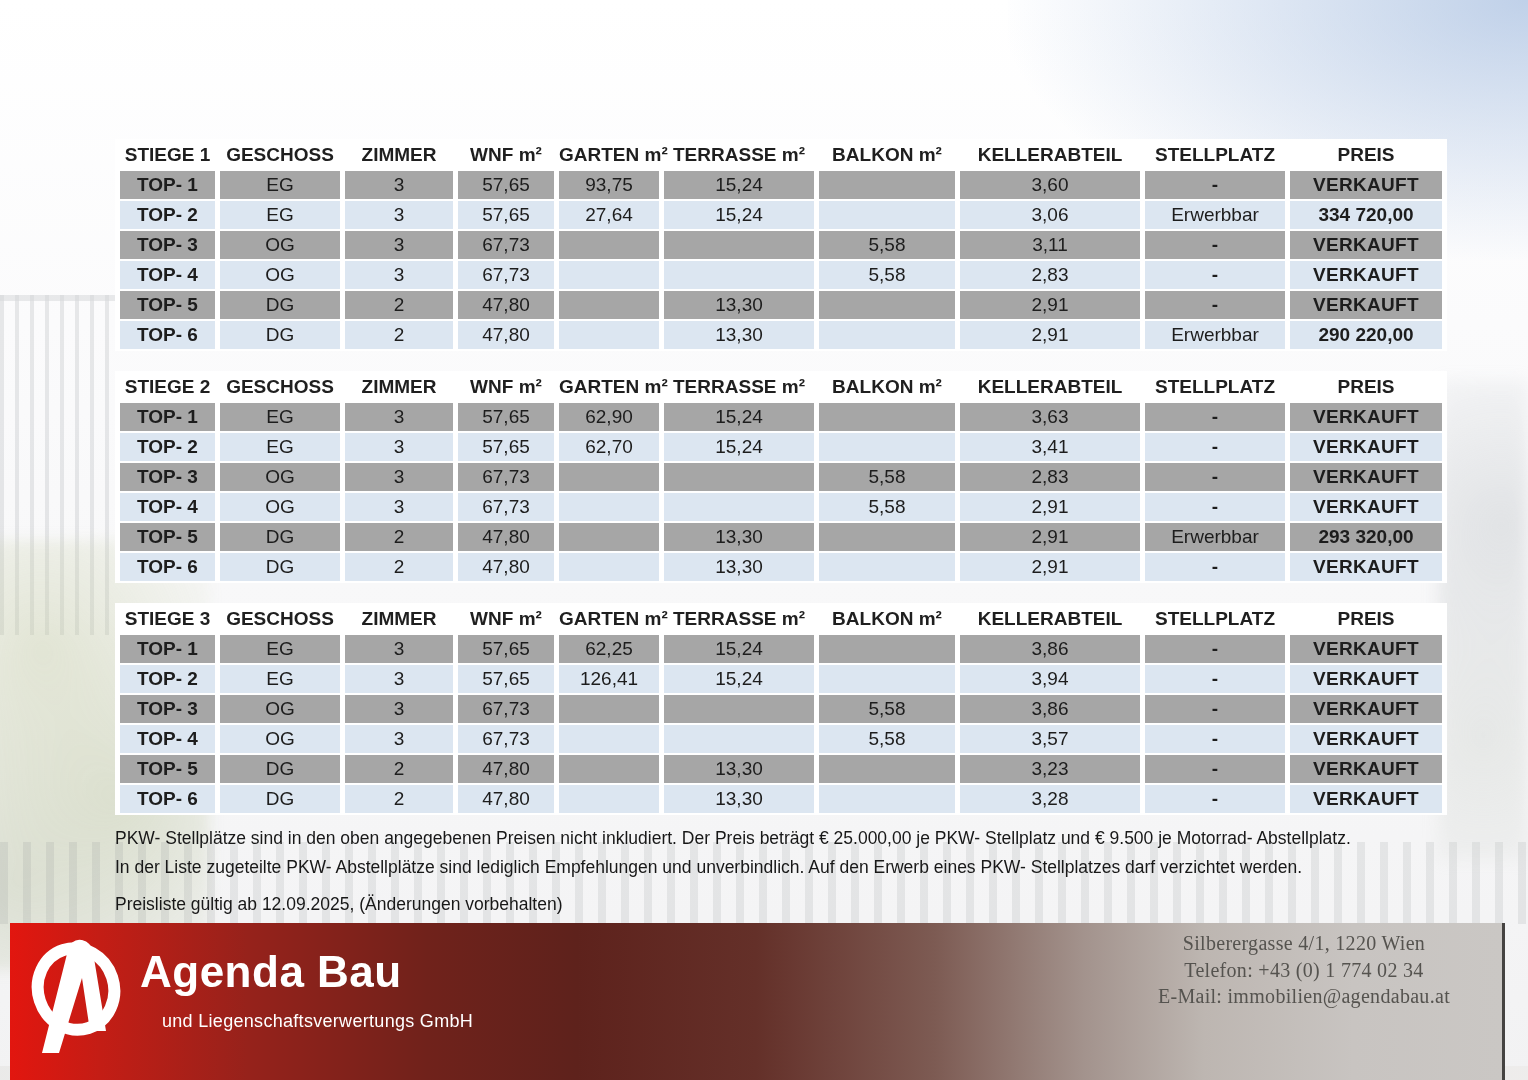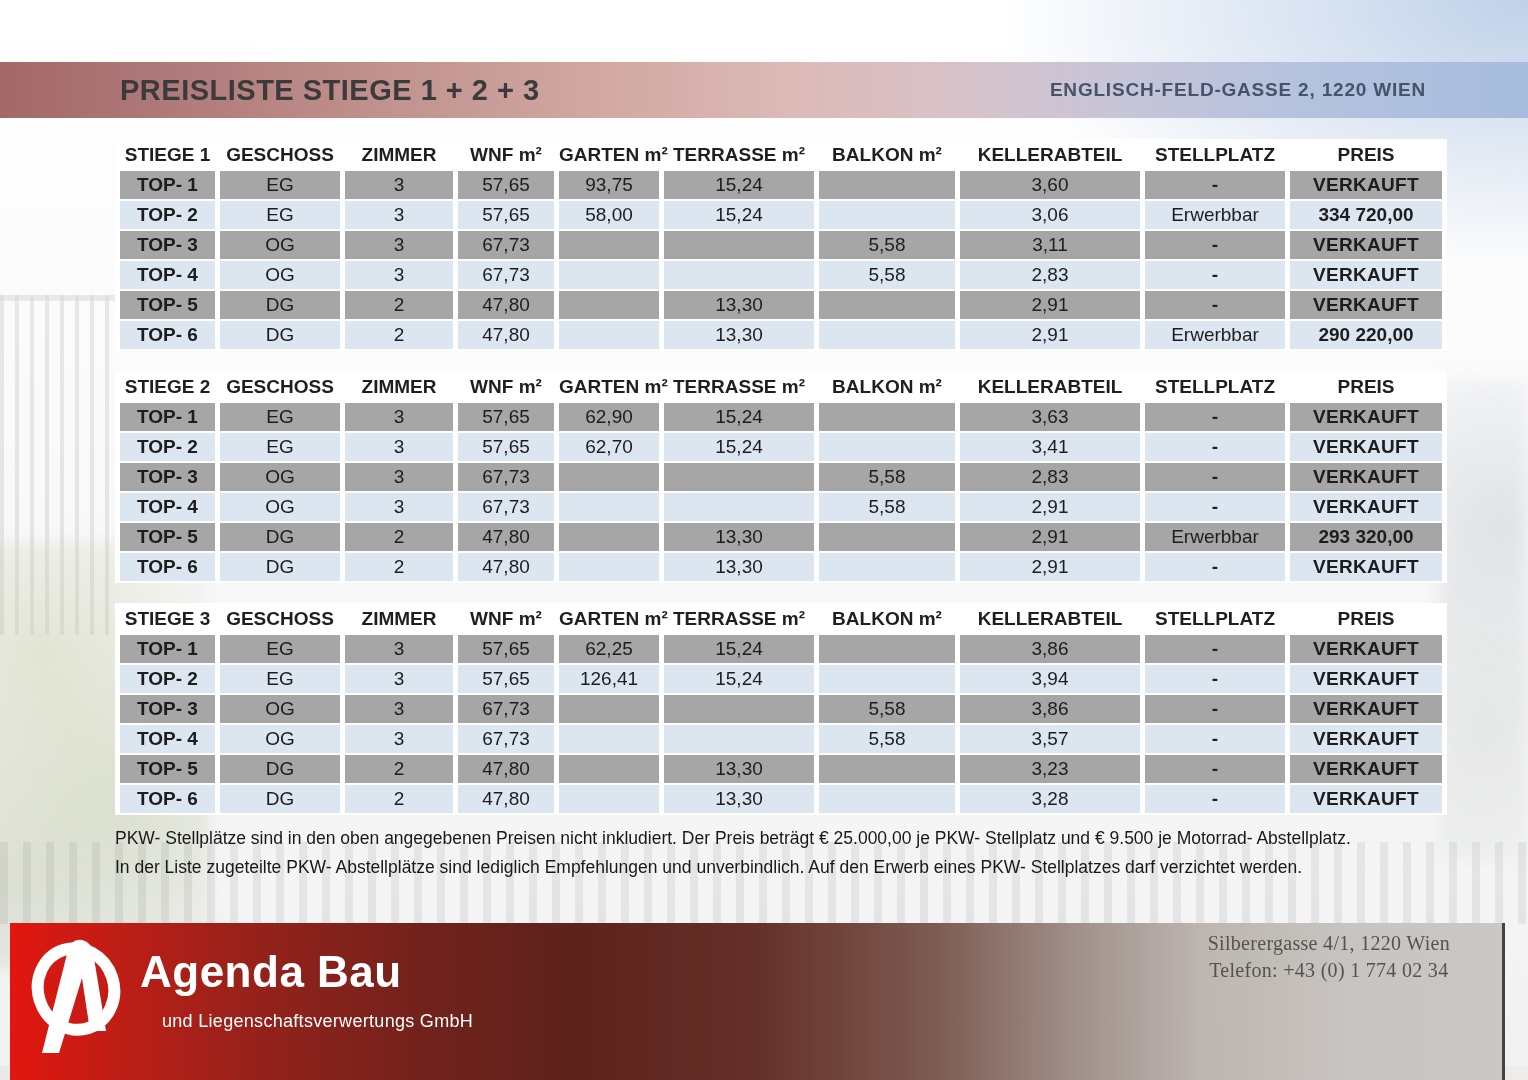--- a/index.html
+++ b/index.html
@@ -91,24 +91,20 @@
 
 <div class="stage">
 
   <div class="bg ph-sky"></div>
   <div class="bg ph-balcony"></div>
   <div class="bg ph-tree-left"></div>
   <div class="bg ph-fence"></div>
   <div class="bg ph-right-blur"></div>
   <div class="bg ph-bottom"></div>
 
-  <div class="title-bar">
-    <h1 class="doc-title">PREISLISTE STIEGE 1 + 2 + 3</h1>
-    <div class="doc-address">ENGLISCH-FELD-GASSE 2, 1220 WIEN</div>
-  </div>
 
   <div class="tables">
       <table class="price-table">
         <colgroup>
           <col style="width: 95px;">
           <col style="width: 120px;">
           <col style="width: 108px;">
           <col style="width: 96px;">
           <col style="width: 100px;">
           <col style="width: 150px;">
@@ -142,21 +138,21 @@
             <td></td>
             <td>3,60</td>
             <td class="dash">-</td>
             <td class="sold">VERKAUFT</td>
           </tr>
           <tr>
             <td class="c-top">TOP- 2</td>
             <td>EG</td>
             <td>3</td>
             <td>57,65</td>
-            <td>58,00</td>
+            <td>27,64</td>
             <td>15,24</td>
             <td></td>
             <td>3,06</td>
             <td>Erwerbbar</td>
             <td class="price">334 720,00</td>
           </tr>
           <tr>
             <td class="c-top">TOP- 3</td>
             <td>OG</td>
             <td>3</td>
@@ -409,27 +405,29 @@
             <td class="sold">VERKAUFT</td>
           </tr>
         </tbody>
       </table>
     </div>
 
   <div class="notes">
     <div>PKW- Stellplätze sind in den oben angegebenen Preisen nicht inkludiert. Der Preis beträgt € 25.000,00 je PKW- Stellplatz und € 9.500 je Motorrad- Abstellplatz.</div>
     <div>In der Liste zugeteilte PKW- Abstellplätze sind lediglich Empfehlungen und unverbindlich. Auf den Erwerb eines PKW- Stellplatzes darf verzichtet werden.</div>
   </div>
+  <div class="validity">Preisliste gültig ab 12.09.2025, (Änderungen vorbehalten)</div>
 
   <div class="brand-band">
     <svg class="logo" viewBox="0 0 104 122" aria-hidden="true">
       <ellipse cx="46" cy="56" rx="38" ry="41" fill="none" stroke="#ffffff" stroke-width="12" transform="rotate(-18 46 56)"></ellipse>
       <path d="M 12 120 L 38 17 Q 42 5 52 7 Q 61 9 63 19 L 76 98 L 60 98 L 52 45 L 29 120 Z" fill="#ffffff"></path>
     </svg>
     <div class="brand-name">Agenda Bau</div>
     <div class="brand-sub">und Liegenschaftsverwertungs GmbH</div>
     <div class="contact">
         <div>Silberergasse 4/1, 1220 Wien</div>
         <div>Telefon: +43 (0) 1 774 02 34</div>
+        <div>E-Mail: immobilien@agendabau.at</div>
       </div>
   </div>
 
 </div>
 
 </body></html>

